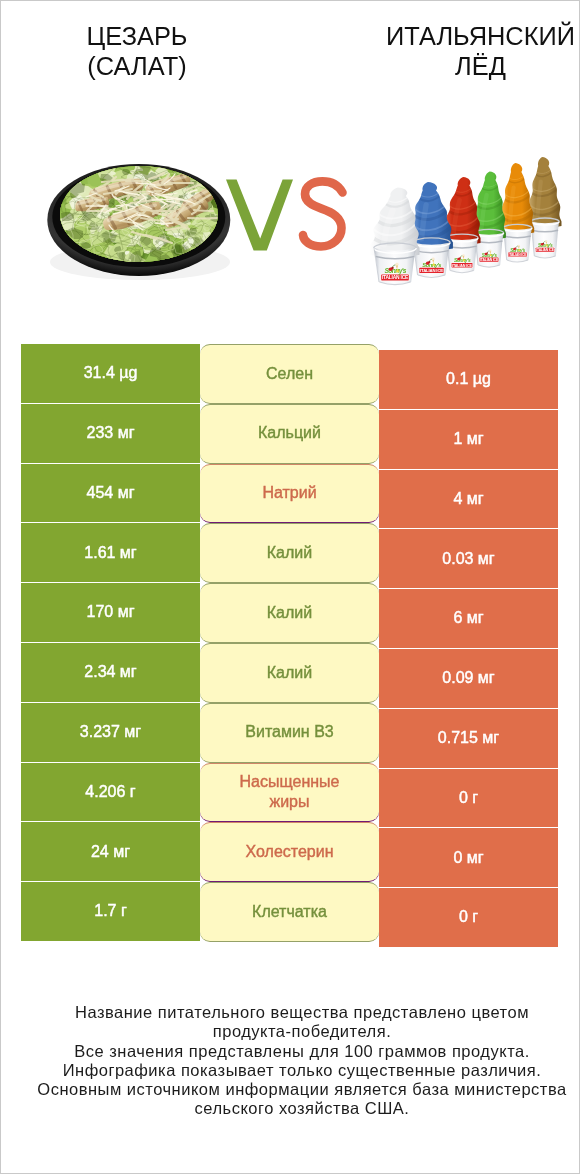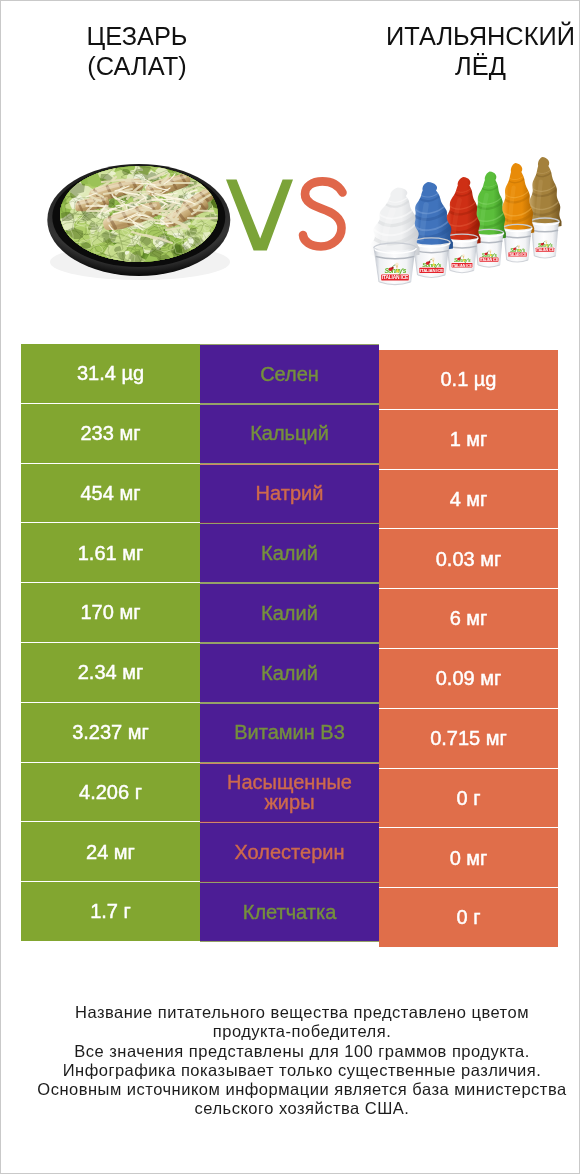--- a/index.html
+++ b/index.html
@@ -11,23 +11,23 @@
          border:1px solid #c9c9c9;pointer-events:none;}
   .titles{position:absolute;left:11px;top:0;width:580px;height:130px;}
   .title{position:absolute;top:21px;width:260px;text-align:center;font-size:25.4px;line-height:30.2px;
          color:#111111;font-weight:400;}
   .title-left{left:-4px;}
   .title-right{left:339.5px;}
   .hero{position:absolute;left:0;top:0;width:580px;height:300px;}
   .tablewrap{position:absolute;left:21px;top:344px;width:537px;height:598px;}
   .trow{position:relative;height:59.8px;width:537px;}
   .cell{position:absolute;top:0;height:59.8px;display:flex;align-items:center;justify-content:center;
-        font-size:20px;font-weight:400;line-height:20.5px;box-sizing:border-box;text-align:center;}
+        font-size:16px;font-weight:400;line-height:20.5px;box-sizing:border-box;text-align:center;}
   .cell.l{left:0;width:179px;background:#82a630;color:#fff;-webkit-text-stroke:0.45px #fff;}
-  .cell.m{left:179px;width:179px;background:#4c1d95;padding:0 20px;}
+  .cell.m{left:179px;width:179px;background:#fef9c3;padding:0 20px;border-radius:10px;}
   .cell.r{left:358px;width:179px;background:#e06e4a;color:#fff;margin-top:6px;-webkit-text-stroke:0.45px #fff;}
   .cell.l,.cell.r{height:58.8px;}
   .cell.m.g{color:#75903c;border-top:1px solid #95a168;border-bottom:1px solid #95a168;-webkit-text-stroke:0.4px #75903c;}
   .cell.m.o{color:#cd6a4c;border-top:1px solid #d08768;border-bottom:1px solid #701a75;-webkit-text-stroke:0.4px #cd6a4c;}
   .vs{position:absolute;left:0;top:0;width:580px;height:300px;pointer-events:none;}
   .footer{position:absolute;left:12px;top:1003px;width:580px;text-align:center;
           font-size:16.5px;line-height:19.3px;color:#1c1c1c;font-weight:400;letter-spacing:0.5px;}
   svg text{font-family:"Liberation Sans",sans-serif;}
 </style>
 </head>

